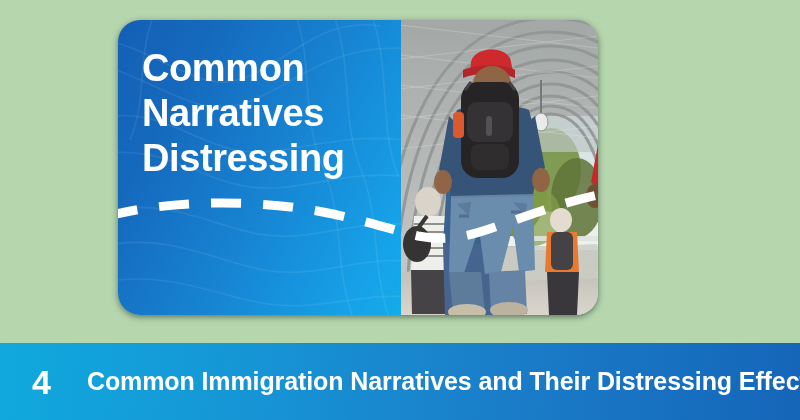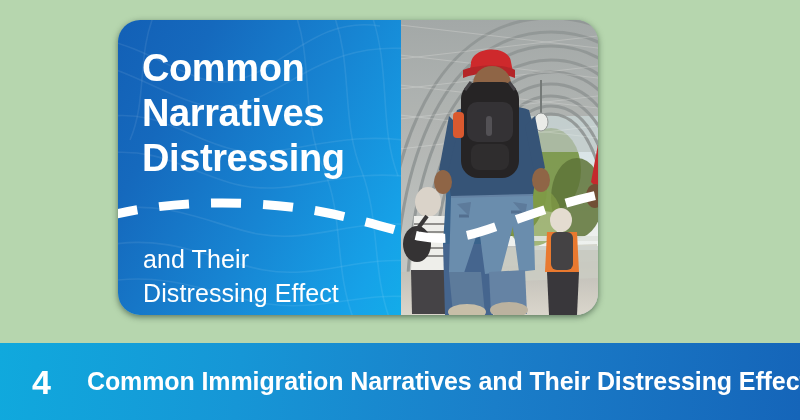--- a/index.html
+++ b/index.html
@@ -155,24 +155,20 @@
         <path d="M38,-10 C18,34 30,78 12,120"></path>
       </g>
     </svg>
 
     <div class="title-block">
       <div class="title-line">Common</div>
       <div class="title-line">Narratives</div>
       <div class="title-line">Distressing</div>
     </div>
 
-    <div class="subtitle-block">
-      <div class="subtitle-line">and Their</div>
-      <div class="subtitle-line">Distressing Effect</div>
-    </div>
   </div>
 
   <div class="photo">
     <svg width="286" height="295" viewBox="0 0 286 295">
       <defs>
         <linearGradient id="tunnelTop" x1="0" y1="0" x2="0" y2="1">
           <stop offset="0" stop-color="#9fa6a8"></stop>
           <stop offset="1" stop-color="#c7cbca"></stop>
         </linearGradient>
         <linearGradient id="farLight" x1="0" y1="0" x2="0" y2="1">

